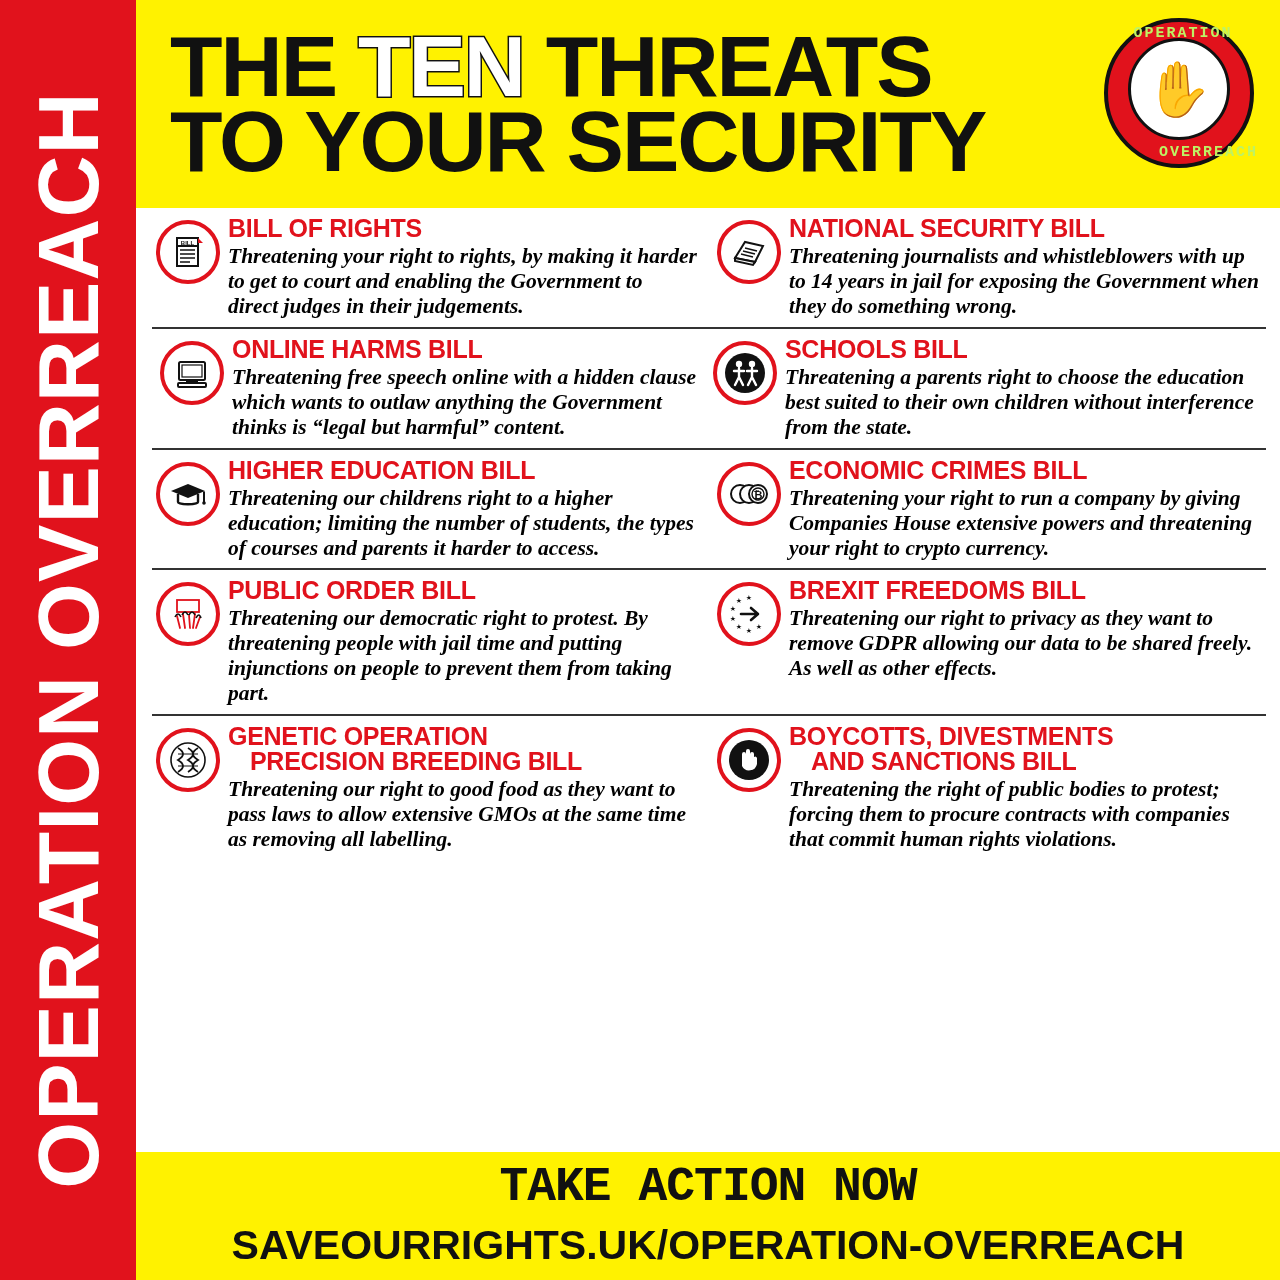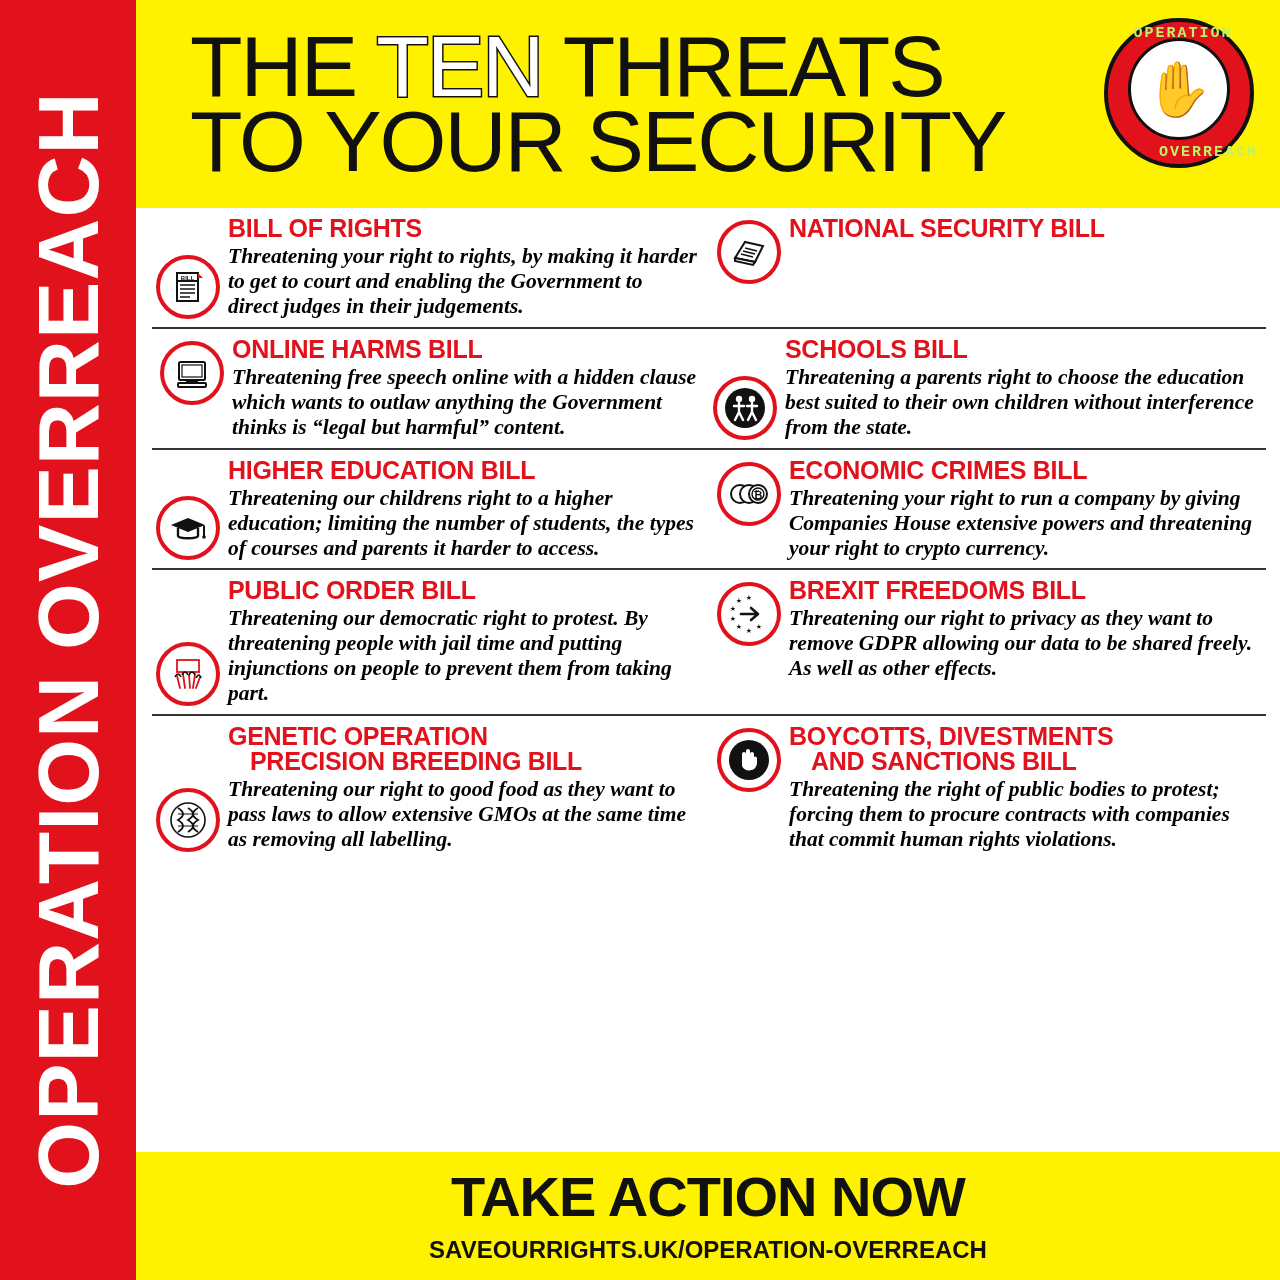--- a/index.html
+++ b/index.html
@@ -61,26 +61,25 @@
     height: 208px;
     position: relative;
     flex: 0 0 208px;
     display: flex;
     align-items: center;
     overflow: hidden;
   }
   .header-title {
     padding-left: 34px;
     line-height: 0.87;
-    font-weight: normal;
+    font-weight: bold;
     font-size: 86px;
     letter-spacing: -2px;
     color: #111111;
     font-family: "Liberation Sans", sans-serif;
-    margin-left: 20px;
   }
   .title-line {
     display: block;
     white-space: nowrap;
   }
   .word-ten {
     color: #ffffff;
     -webkit-text-stroke: 3px #111111;
     paint-order: stroke fill;
   }
@@ -157,21 +156,21 @@
     border-bottom: none;
   }
   .cell {
     flex: 1 1 50%;
     display: flex;
     flex-direction: row;
     padding: 8px 4px 8px 4px;
     box-sizing: border-box;
     min-width: 0;
   }
-  .cell.left { padding-right: 12px; align-items: flex-end; }
+  .cell.left { padding-right: 12px; }
   .cell.right { padding-left: 8px; }
 
   .icon-wrap {
     flex: 0 0 64px;
     width: 64px;
     height: 64px;
     margin-right: 8px;
     margin-top: 4px;
     border-radius: 50%;
     border: 4px solid #e1121c;
@@ -217,29 +216,29 @@
     flex: 0 0 128px;
     height: 128px;
     display: flex;
     flex-direction: column;
     align-items: center;
     justify-content: center;
     overflow: hidden;
   }
   .footer-action {
     font-weight: bold;
-    font-size: 56px;
+    font-size: 48px;
     color: #111111;
     letter-spacing: -1px;
     line-height: 1;
-    font-family: Liberation Sans, sans-serif;
+    font-family: Liberation Mono, monospace;
   }
   .footer-url {
     font-weight: bold;
-    font-size: 24px;
+    font-size: 41px;
     color: #111111;
     letter-spacing: 0px;
     line-height: 1.1;
     margin-top: 12px;
     font-family: "Liberation Sans", sans-serif;
   }
 </style>
 </head>
 <body>
 
@@ -294,20 +293,21 @@
             <svg width="40" height="40" viewBox="0 0 40 40">
               <path d="M6 26 L16 10 L34 14 L26 30 Z" fill="#fff" stroke="#111" stroke-width="2"></path>
               <line x1="12" y1="22" x2="24" y2="25" stroke="#111" stroke-width="1.4"></line>
               <line x1="14" y1="19" x2="26" y2="22" stroke="#111" stroke-width="1.4"></line>
               <line x1="16" y1="16" x2="28" y2="19" stroke="#111" stroke-width="1.4"></line>
               <path d="M6 26 L26 30 L24 33 L6 29 Z" fill="#fff" stroke="#111" stroke-width="2"></path>
             </svg>
           </div>
           <div class="cell-body">
             <div class="cell-title">NATIONAL SECURITY BILL</div>
+            <div class="cell-desc">Threatening journalists and whistleblowers with up to 14 years in jail for exposing the Government when they do something wrong.</div>
           </div>
         </div>
       </div>
 
       <div class="row">
         <div class="cell right">
           <div class="icon-wrap">
             <svg width="40" height="40" viewBox="0 0 40 40">
               <rect x="7" y="9" width="26" height="18" rx="1.5" fill="#fff" stroke="#111" stroke-width="2"></rect>
               <rect x="10" y="12" width="20" height="12" fill="#fff" stroke="#111" stroke-width="1.2"></rect>

